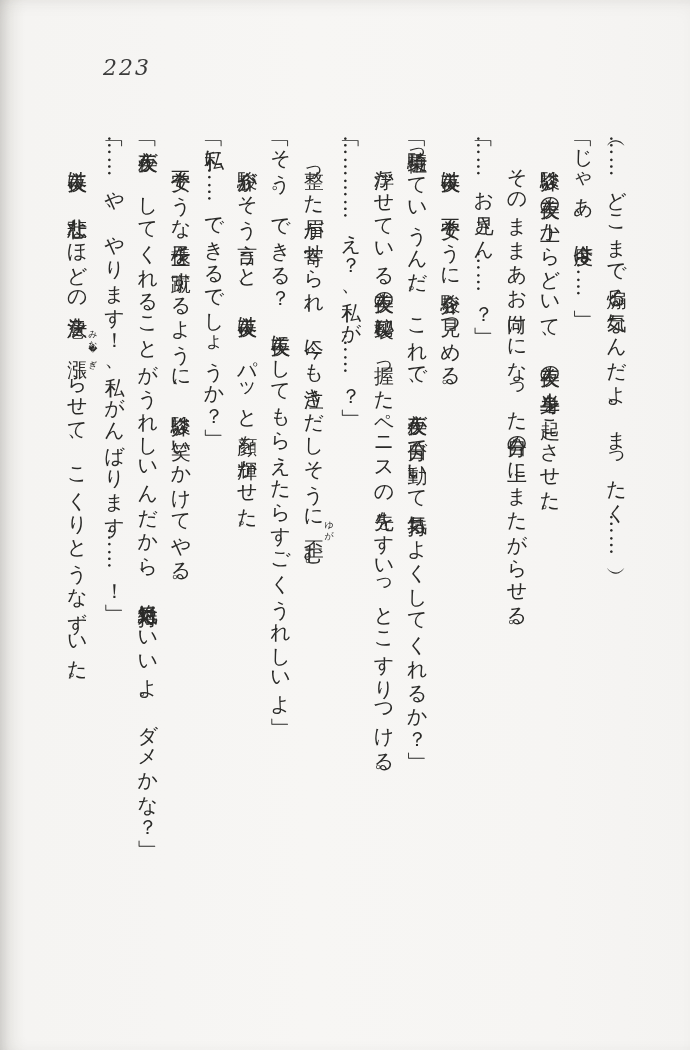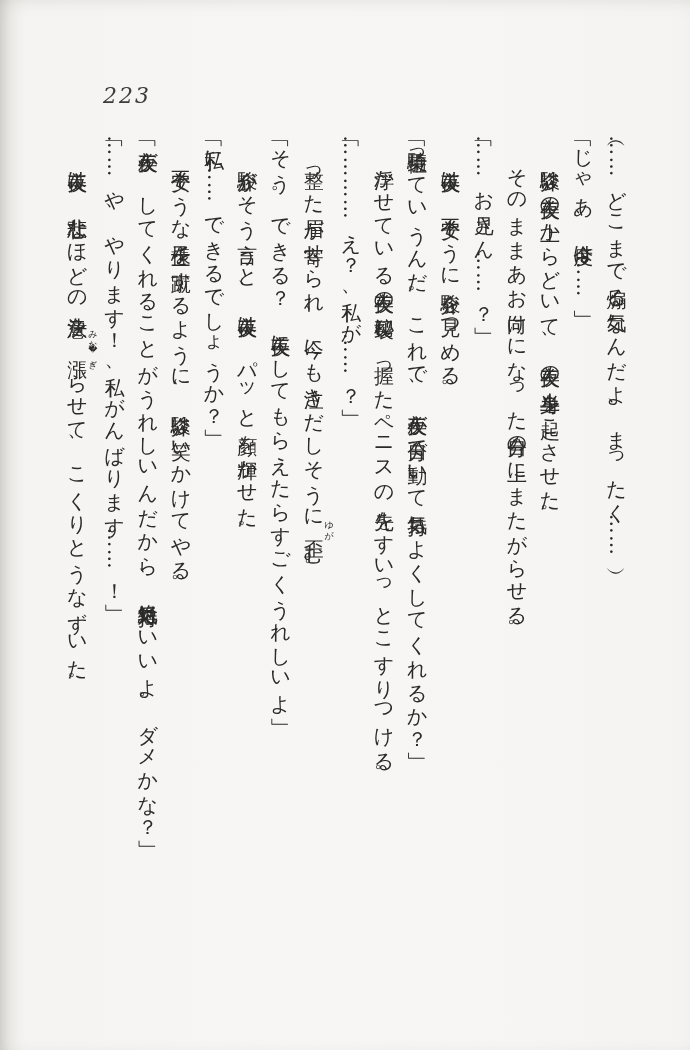--- a/index.html
+++ b/index.html
@@ -31,21 +31,20 @@
                 inset 0 10px 26px -18px rgba(60,55,50,0.15);
   }
   .page-number {
     position: absolute;
     top: 55px;
     left: 103px;
     font-size: 22px;
     font-style: italic;
     letter-spacing: 2px;
     color: #3b3b3b;
-    margin-top: 28px;
   }
   .text-block {
     position: absolute;
     top: 134px;
     right: 57px;
     height: 892px;
     writing-mode: vertical-rl;
     -webkit-writing-mode: vertical-rl;
     text-orientation: mixed;
     font-size: 20px;

